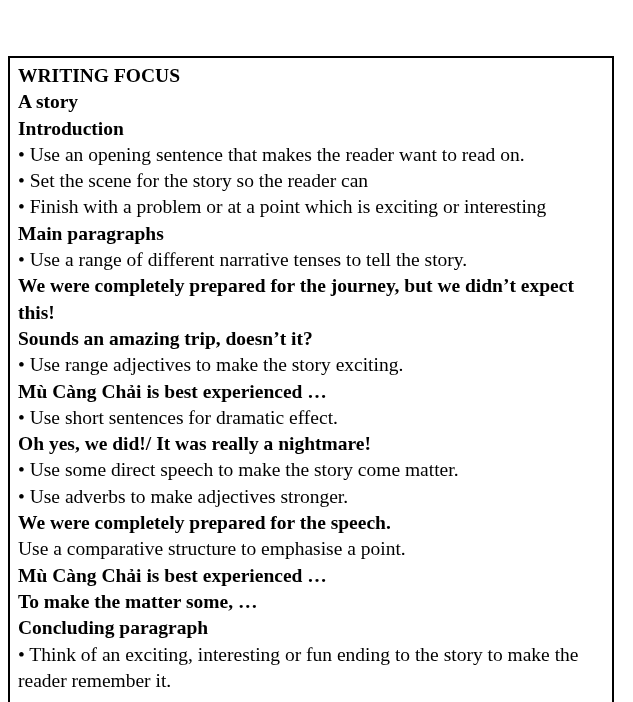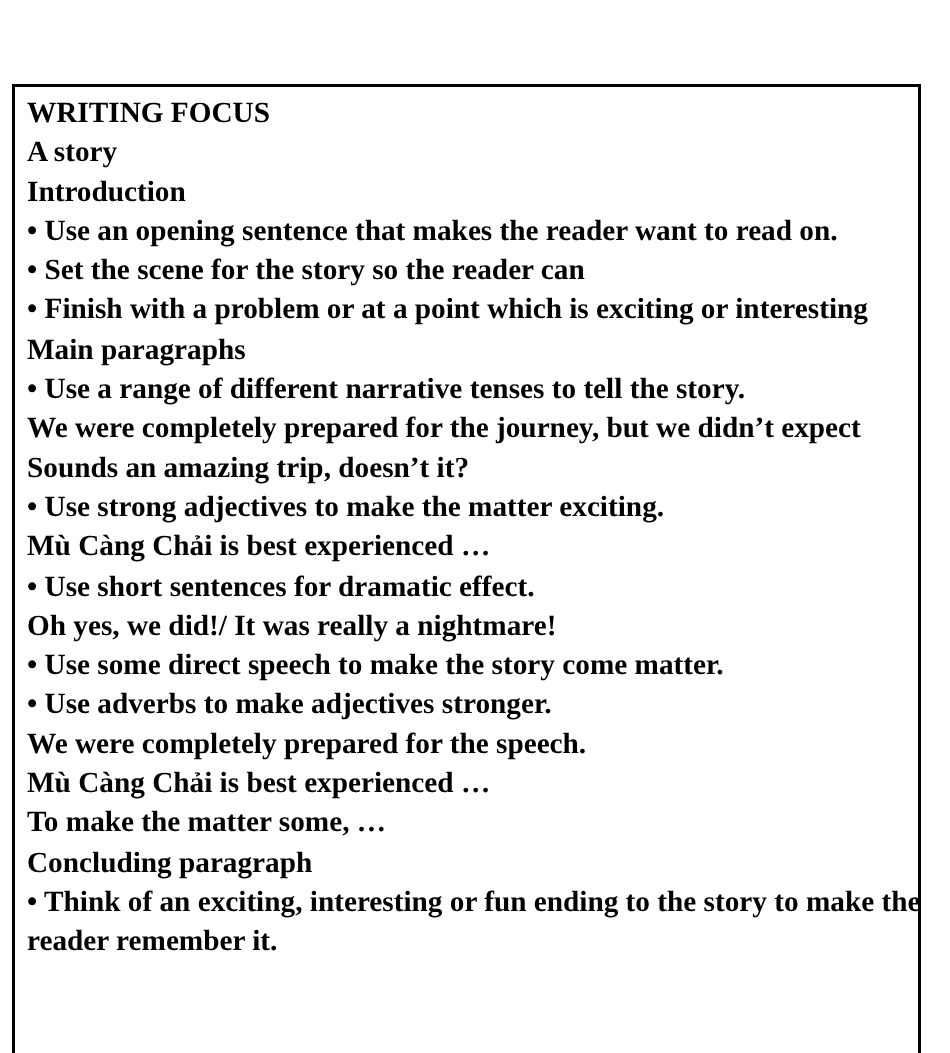--- a/index.html
+++ b/index.html
@@ -25,47 +25,49 @@
     padding: 5px 8px 0 8px;
     font-family: "Liberation Serif", "DejaVu Serif", serif;
     font-size: 19.5px;
     line-height: 26.3px;
     color: #000000;
     overflow: hidden;
   }
   .line {
     white-space: nowrap;
   }
-  .seg-r  { font-weight: bold; font-style: normal; }
+  .seg-r  { font-weight: normal; font-style: normal; }
   .seg-b  { font-weight: bold;   font-style: normal; }
   .seg-bi { font-weight: bold;   }
 </style>
 </head>
 <body>
 
 <div class="page" style="background: rgb(255, 255, 255);">
   <div class="focus-box" style="border-color: rgb(0, 0, 0); color: rgb(0, 0, 0); margin-top: 48px;">
     <div>
         <div class="line"><span class="seg-b">WRITING FOCUS</span></div>
         <div class="line"><span class="seg-b">A story</span></div>
         <div class="line"><span class="seg-b">Introduction</span></div>
         <div class="line"><span class="seg-r">• Use an opening sentence that makes the reader want to read on.</span></div>
         <div class="line"><span class="seg-r">• Set the scene for the story so the reader can</span></div>
         <div class="line"><span class="seg-r">• Finish with a problem or at a point which is exciting or interesting</span></div>
         <div class="line"><span class="seg-b">Main paragraphs</span></div>
         <div class="line"><span class="seg-r">• Use a range of different narrative tenses to tell the story.</span></div>
         <div class="line"><span class="seg-b">We </span><span class="seg-bi">were</span><span class="seg-b"> completely prepared for the journey, but we </span><span class="seg-bi">didn’t expect</span></div>
+        <div class="line"><span class="seg-b">this!</span></div>
         <div class="line"><span class="seg-bi">Sounds</span><span class="seg-b"> an amazing trip, </span><span class="seg-bi">doesn’t</span><span class="seg-b"> it?</span></div>
-        <div class="line"><span class="seg-r">• Use strong adjectives to make the matter exciting.</span></div>
+        <div class="line"><span class="seg-r">• Use range adjectives to make the story exciting.</span></div>
         <div class="line"><span class="seg-b">Mù Càng Chải is </span><span class="seg-bi">best</span><span class="seg-b"> experienced …</span></div>
         <div class="line"><span class="seg-r">• Use short sentences for dramatic effect.</span></div>
         <div class="line"><span class="seg-bi">Oh yes, we did!/ It was really a nightmare!</span></div>
         <div class="line"><span class="seg-r">• Use some direct speech to make the story come matter.</span></div>
         <div class="line"><span class="seg-r">• Use adverbs to make adjectives stronger.</span></div>
         <div class="line"><span class="seg-b">We were </span><span class="seg-bi">completely</span><span class="seg-b"> prepared for the speech.</span></div>
+        <div class="line"><span class="seg-r">Use a comparative structure to emphasise a point.</span></div>
         <div class="line"><span class="seg-b">Mù Càng Chải is </span><span class="seg-bi">best</span><span class="seg-b"> experienced …</span></div>
         <div class="line"><span class="seg-b">To make the matter </span><span class="seg-bi">some</span><span class="seg-b">, …</span></div>
         <div class="line"><span class="seg-b">Concluding paragraph</span></div>
         <div class="line"><span class="seg-r">• Think of an exciting, interesting or fun ending to the story to make the</span></div>
         <div class="line"><span class="seg-r">reader remember it.</span></div>
       </div>
   </div>
 </div>
 
 </body></html>

